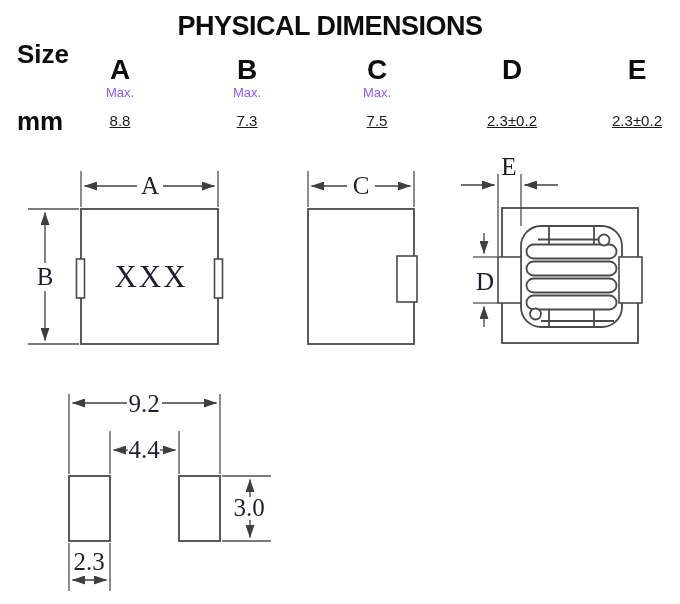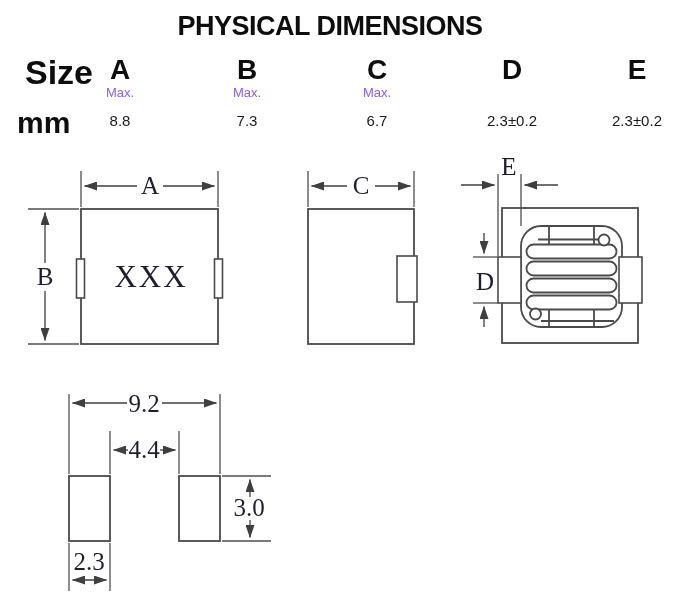--- a/index.html
+++ b/index.html
@@ -23,31 +23,31 @@
     letter-spacing: -0.5px;
     white-space: nowrap;
     color: #0d0d0d;
   }
   .row-label {
     position: absolute;
     left: 17px;
     font-weight: bold;
     color: #0d0d0d;
   }
-  .size-label { top: 53px; font-size: 34px; margin-left: 8px; }
-  .unit-label { top: 106px; font-size: 30px; }
+  .size-label { top: 39px; font-size: 26px; }
+  .unit-label { top: 106px; font-size: 26px; }
   .col-cell {
     position: absolute;
     transform: translateX(-50%);
     text-align: center;
     white-space: nowrap;
   }
   .col-letter { top: 54px; font-size: 28px; font-weight: bold; color: #0d0d0d; }
   .col-qualifier { top: 85px; font-size: 13px; color: #8b5cf6; }
-  .col-value { top: 112px; font-size: 15px; color: #1a1a1a; }
+  .col-value { top: 112px; font-size: 15px; color: #1a1a1a; text-decoration: underline; }
   svg.drawings { position: absolute; left: 0; top: 0; }
   .body-line   { fill: #ffffff; stroke: #4a4a4a; stroke-width: 1.8; }
   .term-line   { fill: #ffffff; stroke: #4a4a4a; stroke-width: 1.6; }
   .coil-line   { fill: #ffffff; stroke: #4a4a4a; stroke-width: 1.8; }
   .thin-line   { fill: none; stroke: #4f4f4f; stroke-width: 1.3; }
   .dim-line    { fill: none; stroke: #3f3f3f; stroke-width: 1.3; }
   .dim-label {
     font-family: "Liberation Serif", serif;
     font-size: 25px;
     fill: #1e1e30;
@@ -79,21 +79,21 @@
     <div class="col-cell col-letter" style="left:637px">E</div>
 
     <div class="col-cell col-qualifier" style="left:120px">Max.</div>
     <div class="col-cell col-qualifier" style="left:247px">Max.</div>
     <div class="col-cell col-qualifier" style="left:377px">Max.</div>
     <div class="col-cell col-qualifier" style="left:512px"></div>
     <div class="col-cell col-qualifier" style="left:637px"></div>
 
     <div class="col-cell col-value" style="left:120px">8.8</div>
     <div class="col-cell col-value" style="left:247px">7.3</div>
-    <div class="col-cell col-value" style="left:377px">6.7</div>
+    <div class="col-cell col-value" style="left:377px">7.5</div>
     <div class="col-cell col-value" style="left:512px">2.3±0.2</div>
     <div class="col-cell col-value" style="left:637px">2.3±0.2</div>
   </div>
 
   <svg class="drawings" width="680" height="604" viewBox="0 0 680 604">
     <defs>
       <marker id="ah" markerUnits="userSpaceOnUse" markerWidth="13" markerHeight="9" refX="12.5" refY="4.5" orient="auto-start-reverse">
         <path d="M0,0 L13,4.5 L0,9 z" fill="#3f3f3f"></path>
       </marker>
     </defs>

